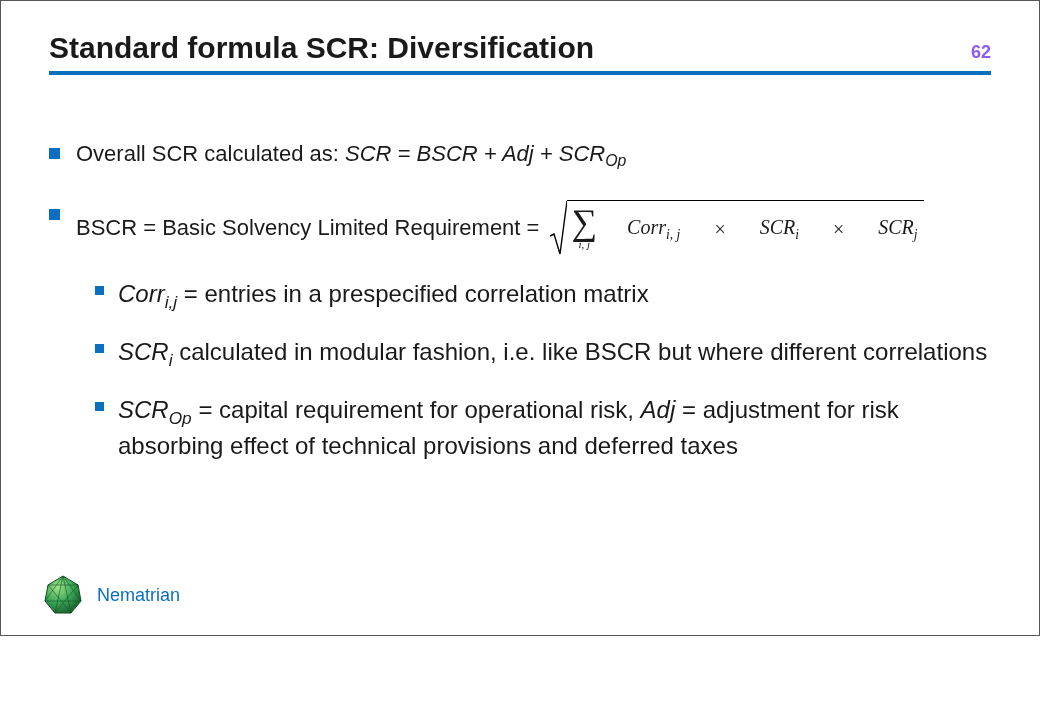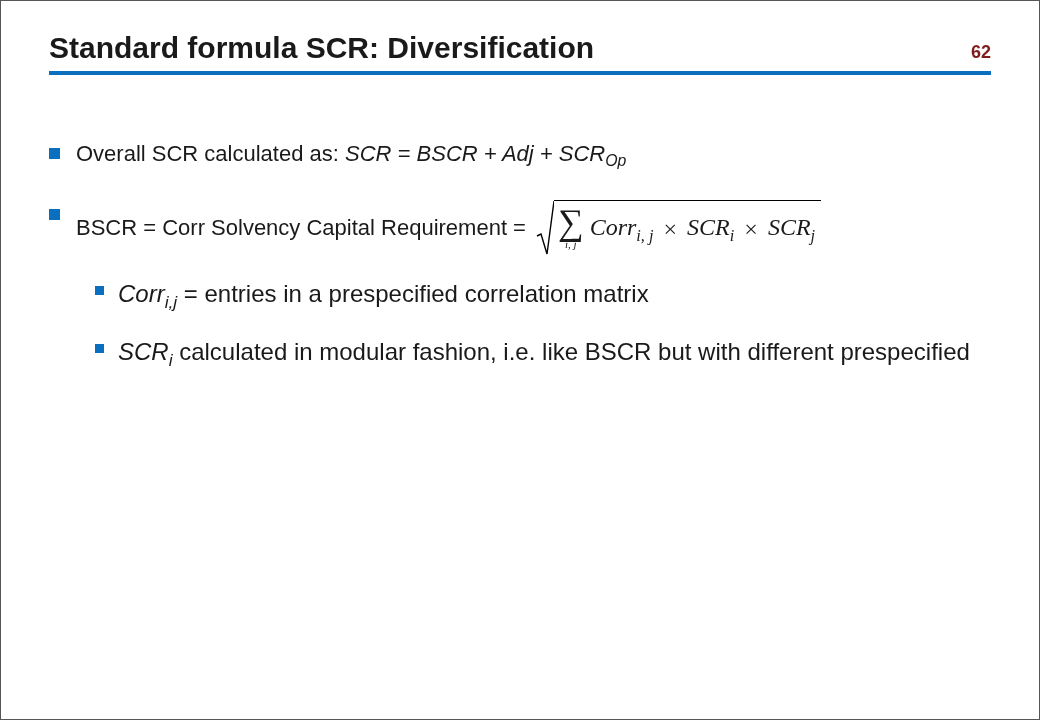--- a/index.html
+++ b/index.html
@@ -1,22 +1,22 @@
 <!DOCTYPE html>
 <html><head>
 <meta charset="utf-8">
 <style>
   * { box-sizing: border-box; margin: 0; padding: 0; }
   html, body { width: 1040px; height: 720px; font-family: Arial, Helvetica, sans-serif; background: #fff; color: #1a1a1a; }
-  .slide { position: relative; width: 1040px; height: 720px; border: 1px solid #555; overflow: hidden; }
+  .slide { position: relative; width: 1040px; height: 636px; border: 1px solid #555; overflow: hidden; }
 
   
   .header { position: absolute; top: 30px; left: 48px; right: 48px; display: flex; align-items: flex-end; justify-content: space-between; padding-bottom: 6px; border-bottom: 4px solid #0b6fbf; }
   .slide-title { font-size: 30px; font-weight: bold; color: #1a1a1a; }
-  .slide-number { font-size: 18px; font-weight: bold; color: #7f1d1d; padding-bottom: 2px; }
+  .slide-number { font-size: 18px; font-weight: bold; color: #8b5cf6; padding-bottom: 2px; }
 
   
   .content { position: absolute; top: 110px; left: 48px; right: 44px; }
   .b1 { display: flex; align-items: flex-start; margin-top: 28px; font-size: 22px; line-height: 1.35; }
   .b1 .sq { flex: 0 0 auto; width: 11px; height: 11px; background: #0b6fbf; margin-top: 9px; margin-right: 16px; }
   .b1 .txt { flex: 1 1 auto; }
   .level2 { margin-left: 46px; }
   .b2 { display: flex; align-items: flex-start; margin-top: 22px; font-size: 24px; line-height: 1.35; }
   .b2 .sq { flex: 0 0 auto; width: 9px; height: 9px; background: #0b6fbf; margin-top: 8px; margin-right: 14px; }
   .b2 .txt { flex: 1 1 auto; }
@@ -26,21 +26,21 @@
 
   
   .formula-wrap { display: inline-flex; align-items: flex-start; vertical-align: middle; margin-left: 10px; font-family: "Times New Roman", Times, serif; }
   .radical { display: flex; align-items: stretch; }
   .rad-sign { position: relative; width: 18px; height: 56px; }
   .rad-sign svg { position: absolute; top: 0; left: 0; }
   .rad-body { border-top: 1.5px solid #000; padding: 2px 6px 0 4px; display: flex; align-items: center; gap: 6px; height: 56px; }
   .sigma-block { display: flex; flex-direction: column; align-items: center; line-height: 1; }
   .sigma { font-size: 36px; line-height: 0.8; }
   .sigma-sub { font-size: 11px; font-style: italic; margin-top: 2px; }
-  .fterm { font-size: 24px; font-style: italic; }
+  .fterm { font-size: 20px; font-style: italic; margin-left: 24px; }
   .fsub { font-size: 0.68em; vertical-align: sub; }
   .ftimes { font-style: normal; padding: 0 4px; }
 
   
   .footer { position: absolute; left: 40px; right: 48px; bottom: 18px; display: flex; align-items: center; justify-content: space-between; font-size: 18px; color: #0b6fbf; }
   .footer-left { display: flex; align-items: center; gap: 12px; }
   .logo { width: 44px; height: 44px; }
 </style>
 </head>
 <body>
@@ -57,21 +57,21 @@
     <div class="b1">
       <div class="sq"></div>
       <div class="txt">
         <span>Overall SCR calculated as: </span><span class="ital">SCR</span><span class="ital"> = </span><span class="ital">BSCR</span><span class="ital"> + </span><span class="ital">Adj</span><span class="ital"> + </span><span class="ital">SCR</span><span class="sub">Op</span>
       </div>
     </div>
 
     <div class="b1">
       <div class="sq"></div>
       <div class="txt" style="display:flex; align-items:center; flex-wrap:nowrap;">
-        <span>BSCR = Corr Solvency Capital Requirement =</span>
+        <span>BSCR = Basic Solvency Limited Requirement =</span>
         <span class="formula-wrap">
           <span class="radical">
             <span class="rad-sign">
               <svg width="18" height="56" viewBox="0 0 18 56">
                   <path d="M1 36 L5 34 L11 54 L18 1" fill="none" stroke="#000" stroke-width="1.4"></path>
                 </svg>
             </span>
             <span class="rad-body">
               <span class="sigma-block">
                 <span class="sigma">∑</span>
@@ -95,25 +95,47 @@
         <div class="sq"></div>
         <div class="txt">
           <span class="ital">Corr</span><span class="sub">i,j</span><span> = entries in a prespecified correlation matrix</span>
         </div>
       </div>
 
 
       <div class="b2">
         <div class="sq"></div>
         <div class="txt">
-          <span class="ital">SCR</span><span class="sub">i</span><span> calculated in modular fashion, i.e. like BSCR but with different prespecified</span>
+          <span class="ital">SCR</span><span class="sub">i</span><span> calculated in modular fashion, i.e. like BSCR but where different correlations</span>
         </div>
       </div>
 
+      <div class="b2">
+        <div class="sq"></div>
+        <div class="txt">
+          <span class="ital">SCR</span><span class="sub">Op</span><span> = capital requirement for operational risk, </span><span class="ital">Adj</span><span> = adjustment for risk absorbing effect of technical provisions and deferred taxes</span>
+        </div>
+      </div>
 
     </div>
 
   </div>
 
   <div class="footer">
+    <div class="footer-left">
+      <span class="logo">
+        <svg width="44" height="44" viewBox="0 0 44 44">
+          <defs>
+            <radialGradient id="g1" cx="35%" cy="30%" r="70%">
+              <stop offset="0%" stop-color="#9fe28a"></stop>
+              <stop offset="60%" stop-color="#3aa655"></stop>
+              <stop offset="100%" stop-color="#1e6b33"></stop>
+            </radialGradient>
+          </defs>
+          <polygon points="22,3 37,12 40,28 30,40 14,40 4,28 7,12" fill="url(#g1)" stroke="#0e4d22" stroke-width="1"></polygon>
+          <path d="M22 3 L30 40 M22 3 L14 40 M7 12 L37 12 M4 28 L40 28 M7 12 L30 40 M37 12 L14 40 M4 28 L22 3 M40 28 L22 3" stroke="#0e4d22" stroke-width="0.8" fill="none" opacity="0.7"></path>
+        </svg>
+      </span>
+      <span>Nematrian</span>
+    </div>
   </div>
 
 </div>
 
 </body></html>

